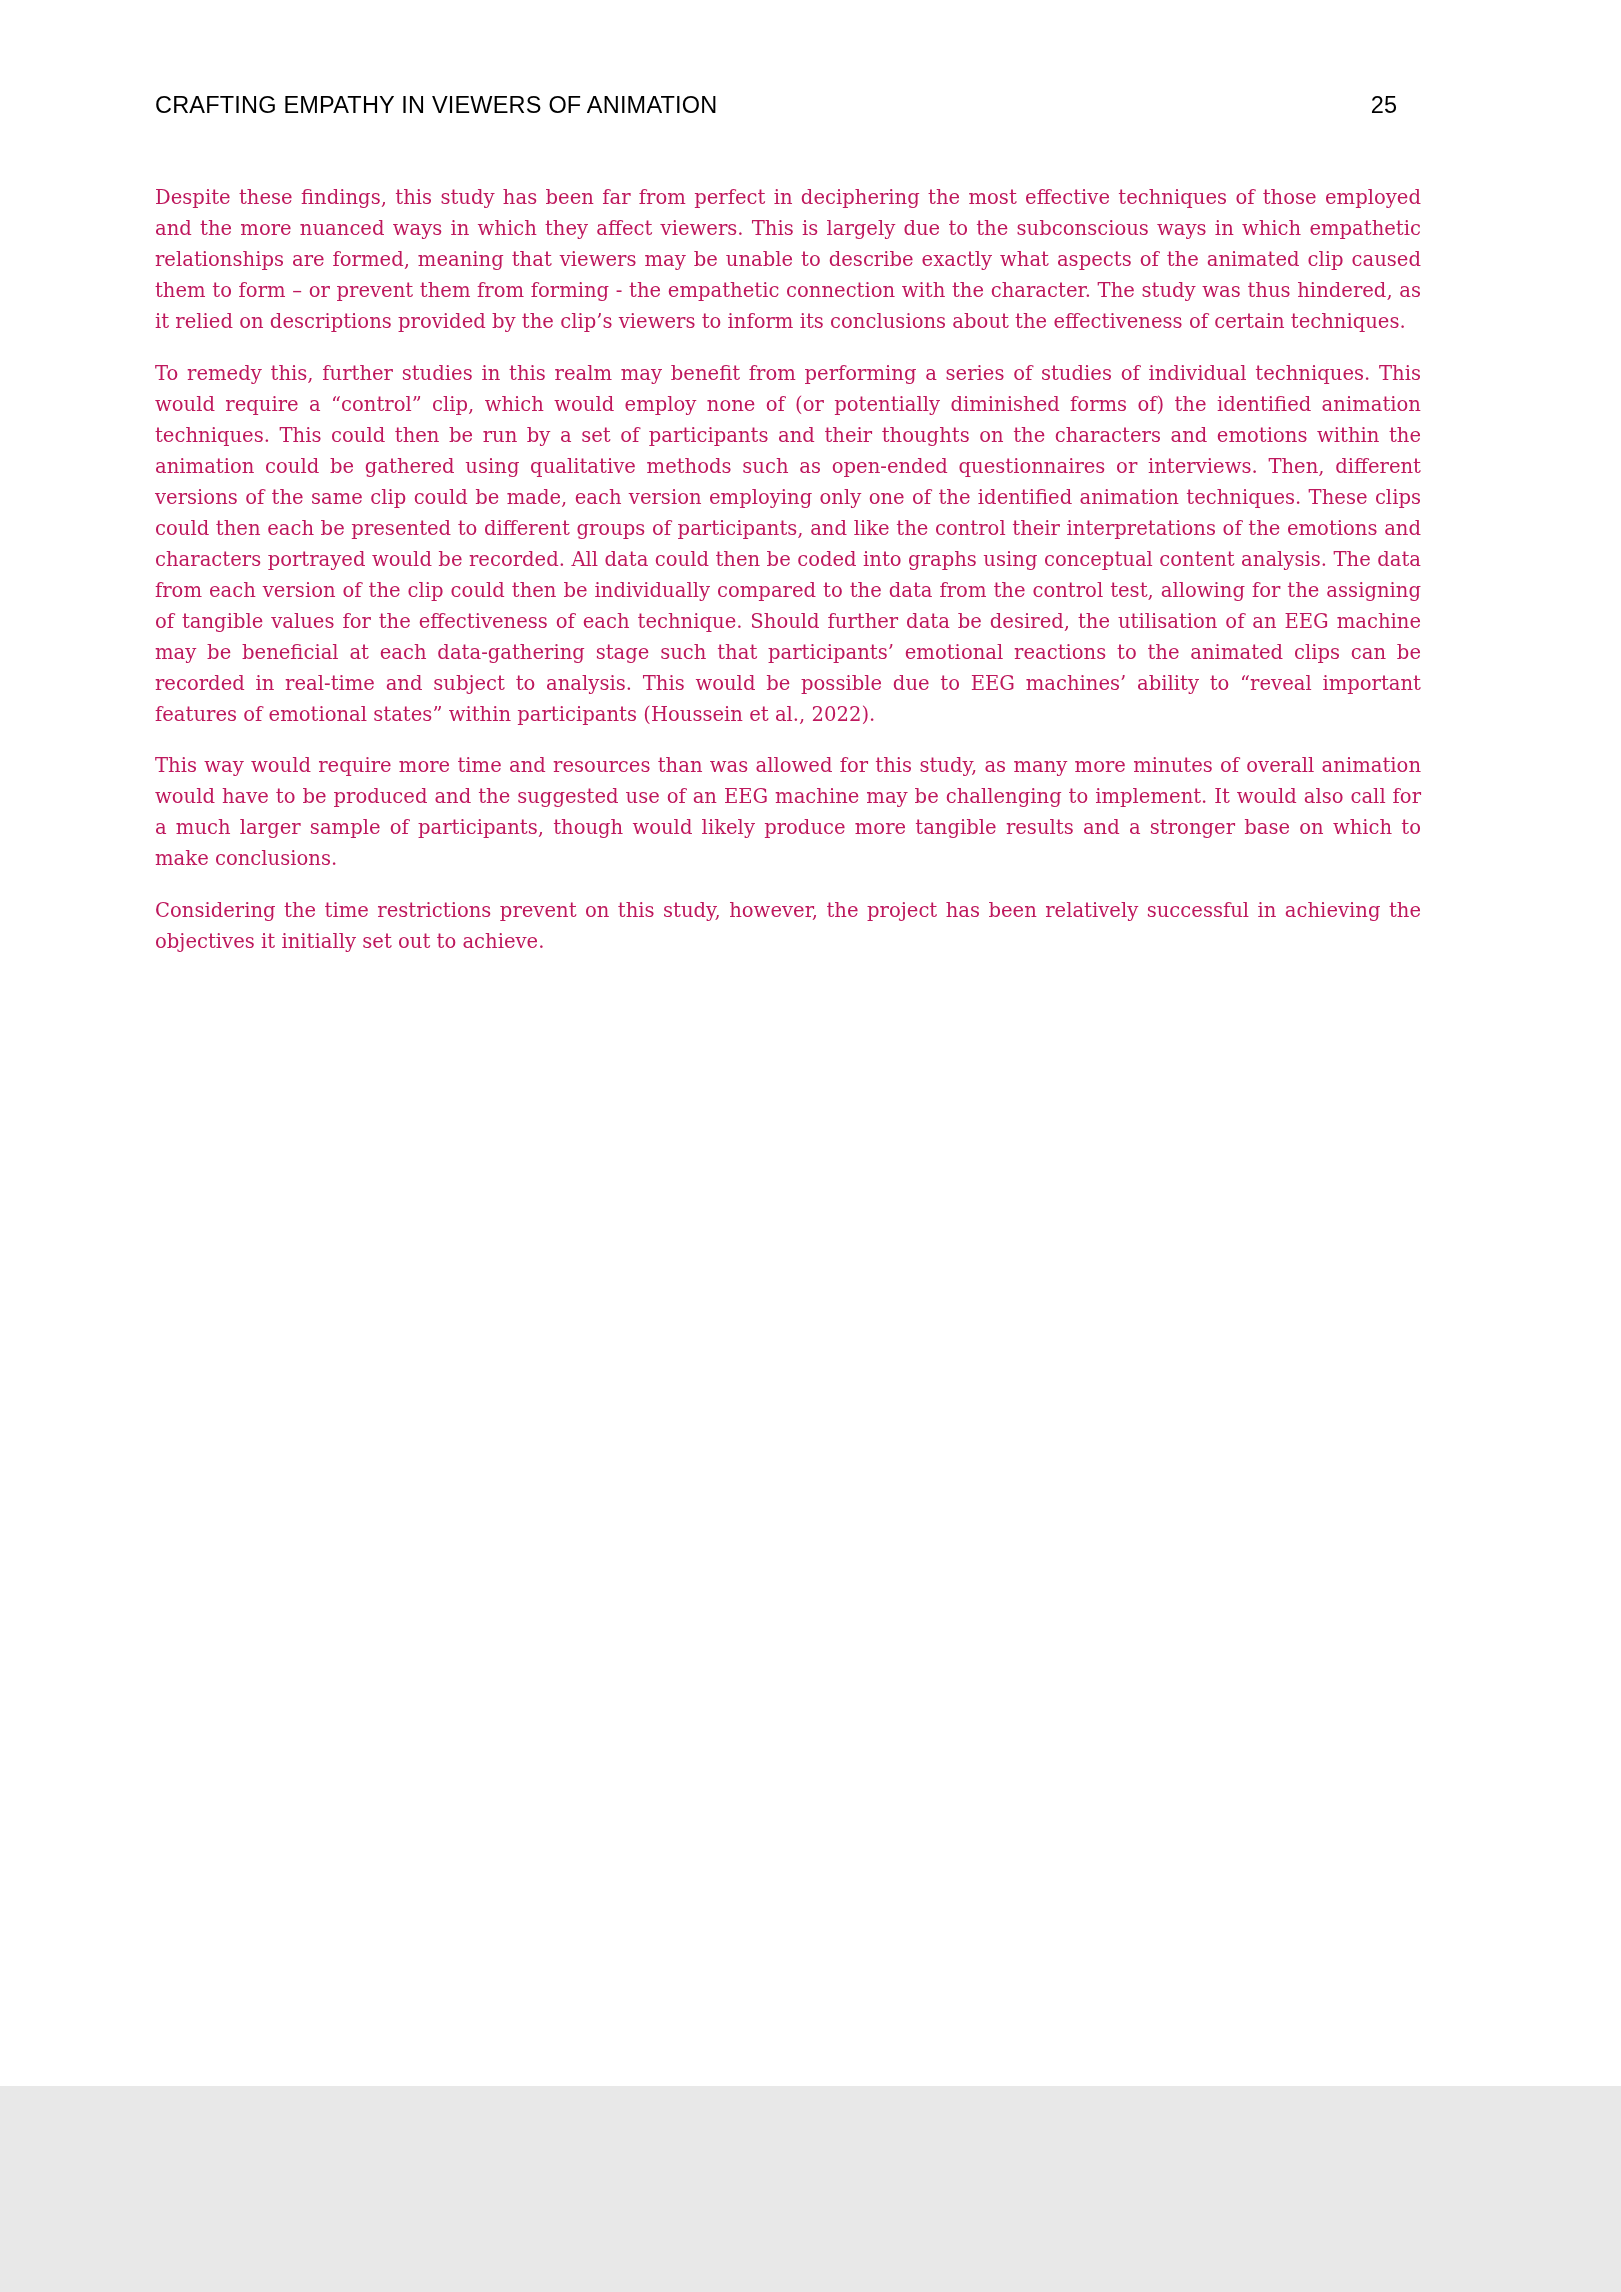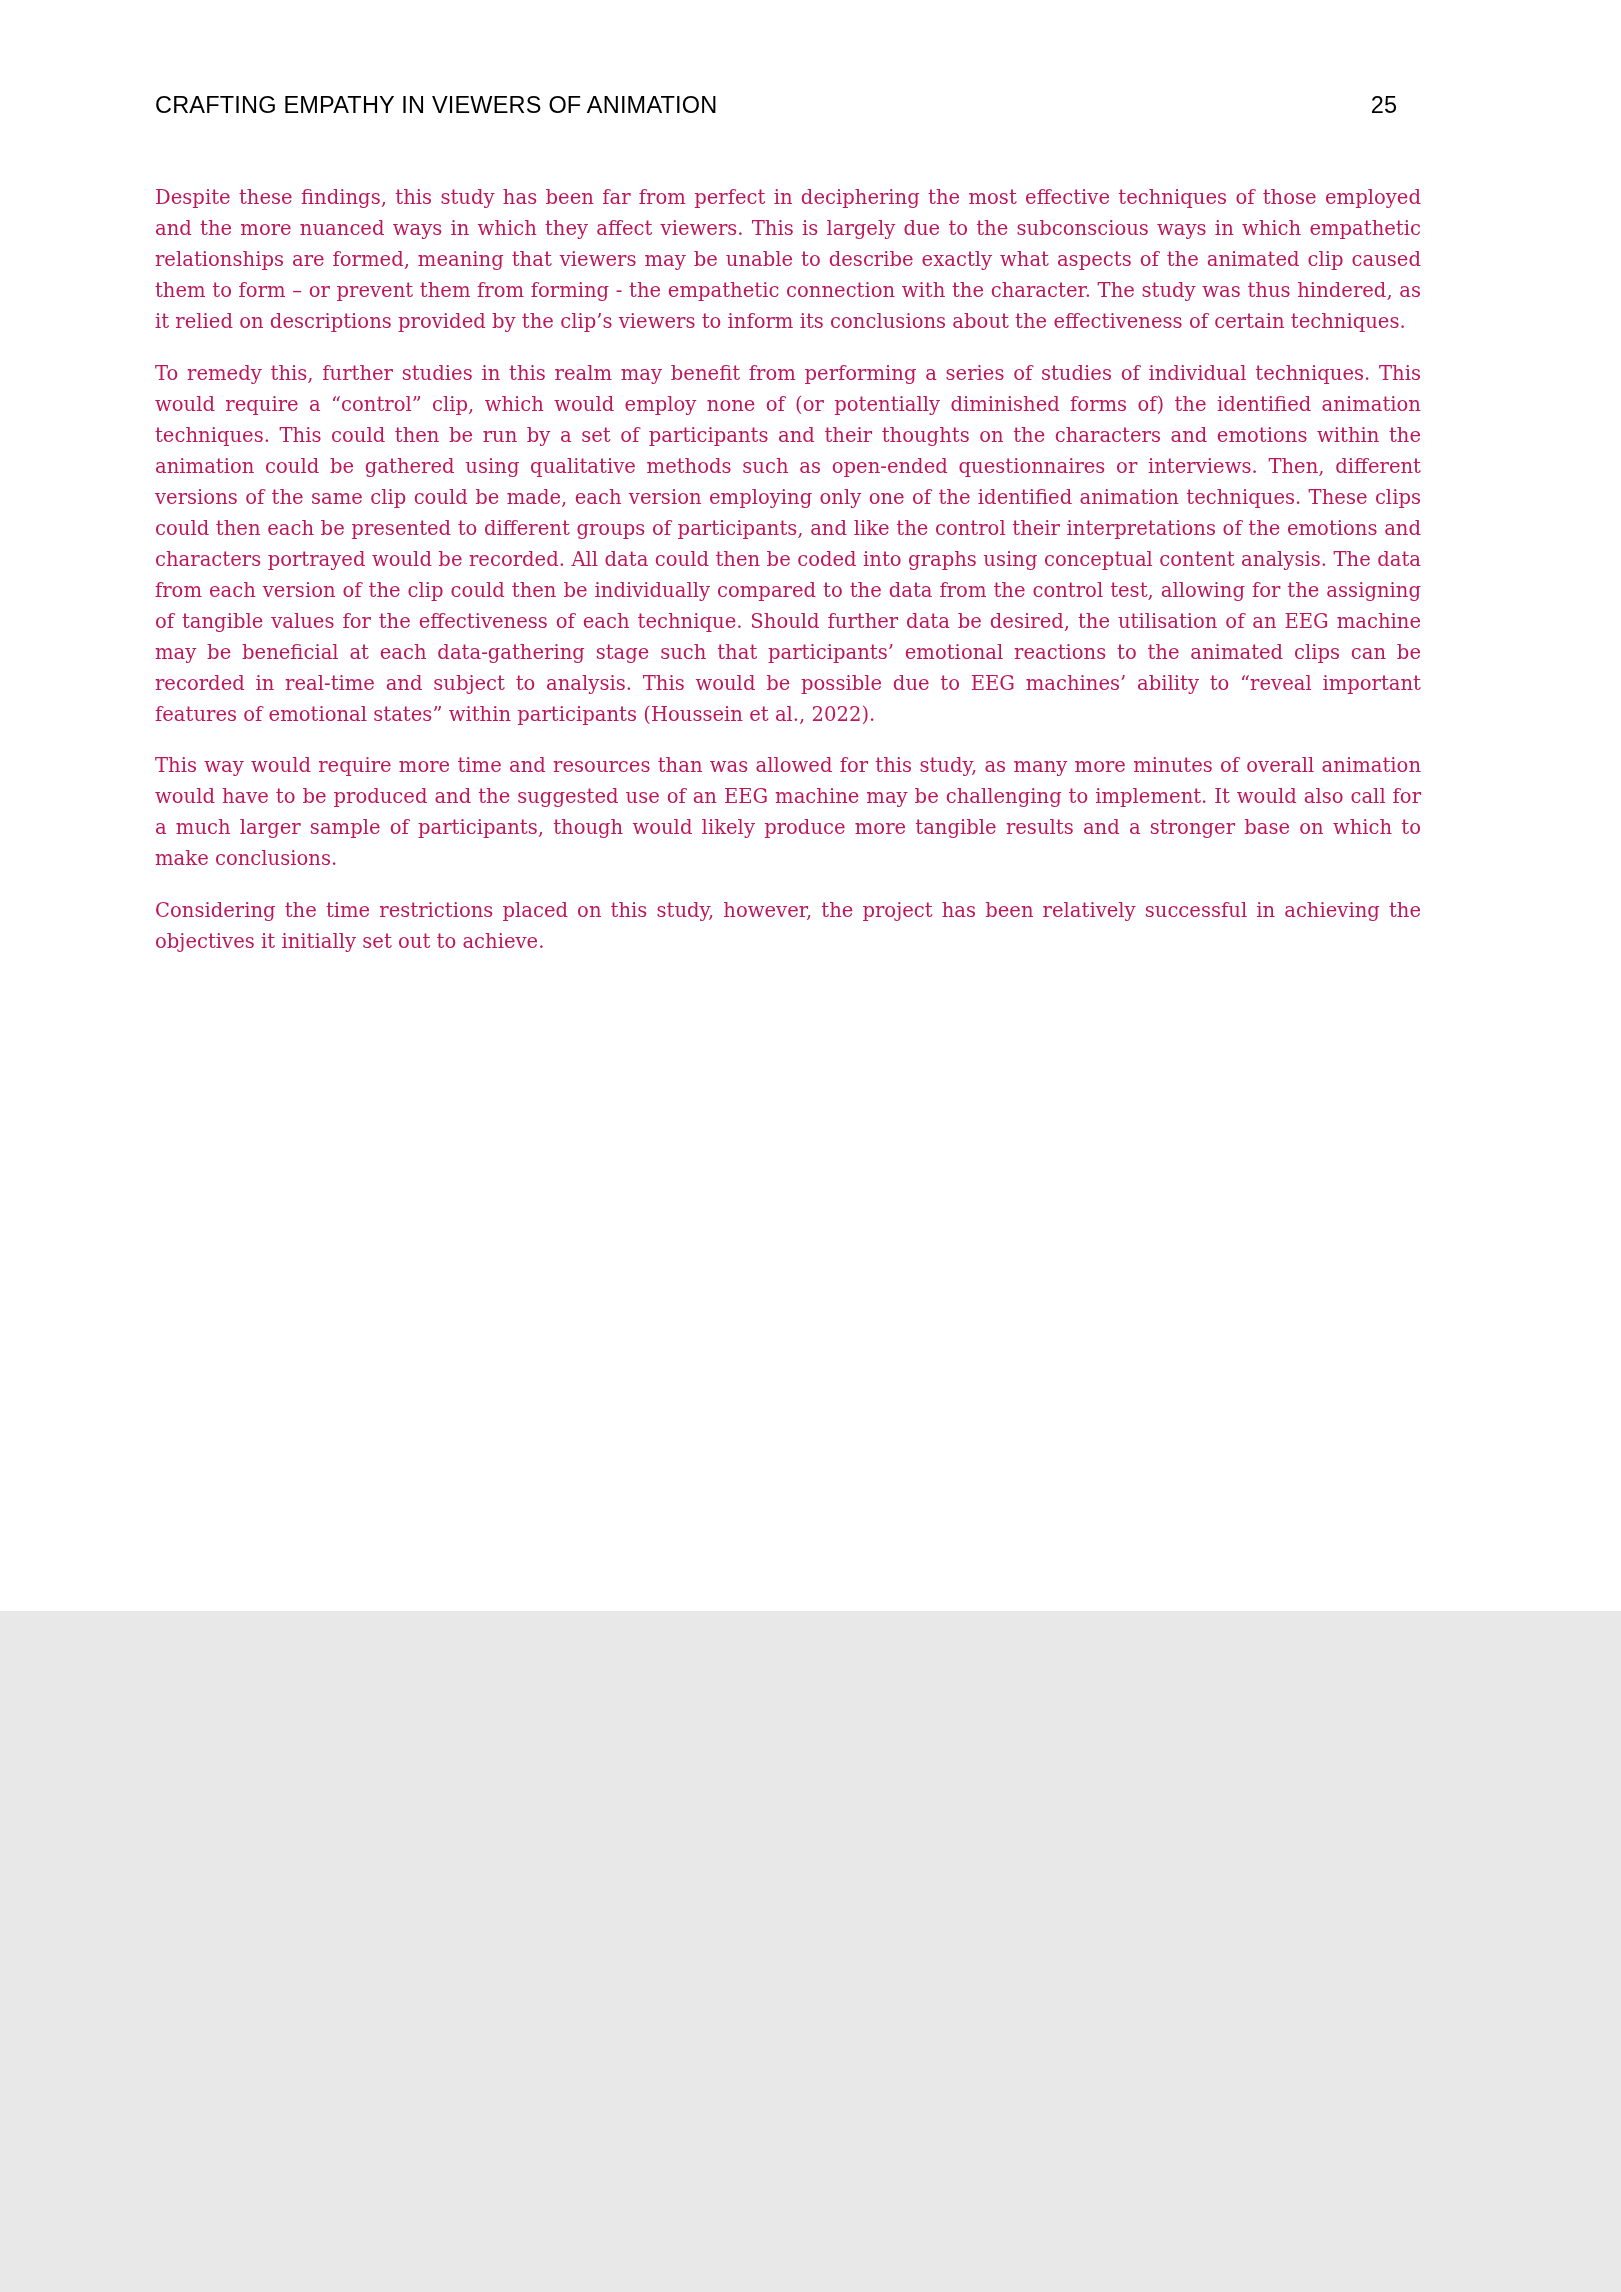--- a/index.html
+++ b/index.html
@@ -1,20 +1,20 @@
 <!DOCTYPE html>
 <html><head>
 <meta charset="utf-8">
 <style>
   * { margin: 0; padding: 0; box-sizing: border-box; }
   html, body { background: #e8e8e8; }
   .page {
     position: relative;
     width: 1621px;
-    height: 1611px;
+    height: 2086px;
     background: #ffffff;
     margin: 0 auto;
     overflow: hidden;
     font-family: "Liberation Serif", serif;
   }
   .page-header {
     position: absolute;
     top: 92px;
     left: 155px;
     right: 224px;
@@ -49,16 +49,16 @@
 <div class="page">
   <div class="page-header">
     <span class="running-head">CRAFTING EMPATHY IN VIEWERS OF ANIMATION</span>
     <span class="page-number">25</span>
   </div>
 
   <div class="content">
     <p>Despite these findings, this study has been far from perfect in deciphering the most effective techniques of those employed and the more nuanced ways in which they affect viewers. This is largely due to the subconscious ways in which empathetic relationships are formed, meaning that viewers may be unable to describe exactly what aspects of the animated clip caused them to form – or prevent them from forming - the empathetic connection with the character. The study was thus hindered, as it relied on descriptions provided by the clip’s viewers to inform its conclusions about the effectiveness of certain techniques.</p>
     <p>To remedy this, further studies in this realm may benefit from performing a series of studies of individual techniques. This would require a “control” clip, which would employ none of (or potentially diminished forms of) the identified animation techniques. This could then be run by a set of participants and their thoughts on the characters and emotions within the animation could be gathered using qualitative methods such as open-ended questionnaires or interviews. Then, different versions of the same clip could be made, each version employing only one of the identified animation techniques. These clips could then each be presented to different groups of participants, and like the control their interpretations of the emotions and characters portrayed would be recorded. All data could then be coded into graphs using conceptual content analysis. The data from each version of the clip could then be individually compared to the data from the control test, allowing for the assigning of tangible values for the effectiveness of each technique. Should further data be desired, the utilisation of an EEG machine may be beneficial at each data-gathering stage such that participants’ emotional reactions to the animated clips can be recorded in real-time and subject to analysis. This would be possible due to EEG machines’ ability to “reveal important features of emotional states” within participants (Houssein et al., 2022).</p>
     <p>This way would require more time and resources than was allowed for this study, as many more minutes of overall animation would have to be produced and the suggested use of an EEG machine may be challenging to implement. It would also call for a much larger sample of participants, though would likely produce more tangible results and a stronger base on which to make conclusions.</p>
-    <p>Considering the time restrictions placed on this study, however, the project has been relatively successful in achieving the objectives it initially set out to achieve.</p>
+    <p>Considering the time restrictions prevent on this study, however, the project has been relatively successful in achieving the objectives it initially set out to achieve.</p>
   </div>
 </div>
 
 
 </body></html>

